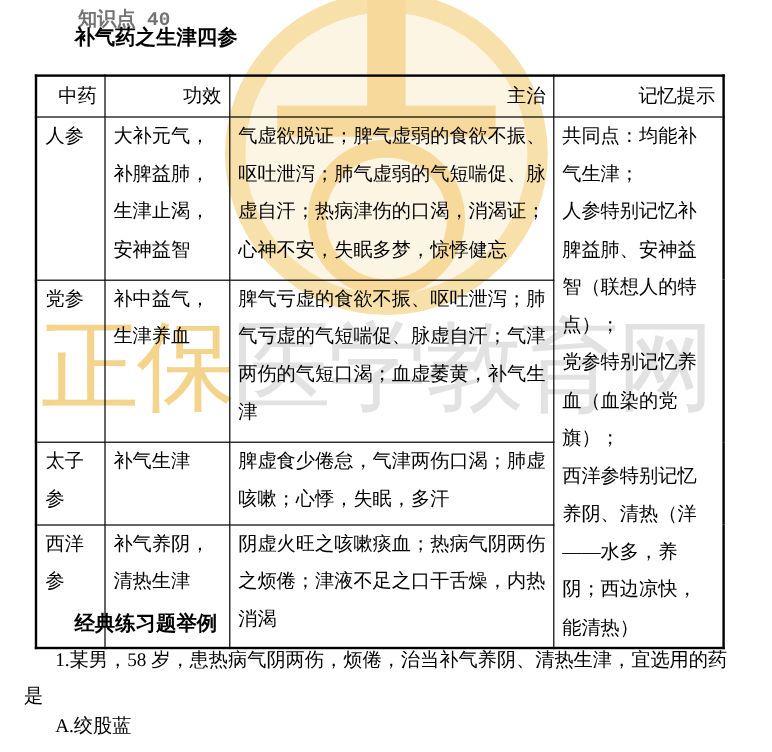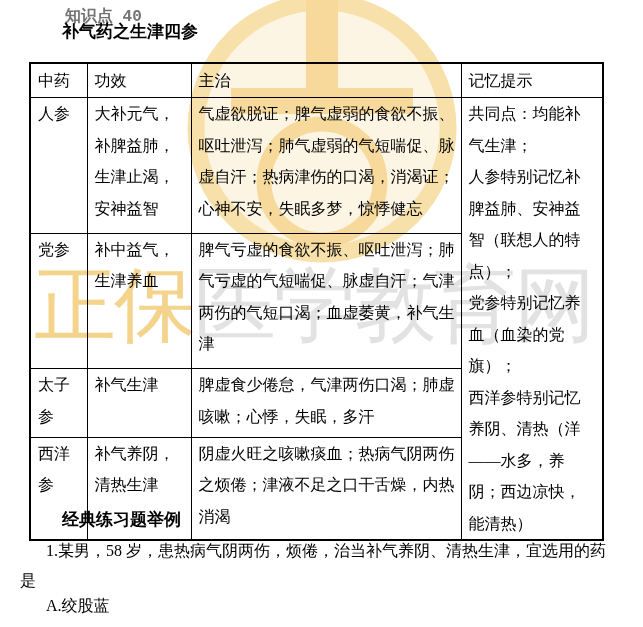--- a/index.html
+++ b/index.html
@@ -45,21 +45,21 @@
     background:transparent;
   }
   table.herb-table th,table.herb-table td{
     border:1px solid #000;
     padding:0 6px 0 7px;
     vertical-align:top;
     background:transparent;
   }
   table.herb-table{border:2px solid #000;}
   table.herb-table th{
-    font-weight:normal;text-align:left;vertical-align:middle;
+    font-weight:normal;text-align:right;vertical-align:middle;
     height:33px;line-height:20px;
   }
   tr.row-renshen{height:126px;}
   tr.row-dangshen{height:123px;border-radius:12px;}
   tr.row-taizishen{height:63px;}
   tr.row-xiyangshen{height:95px;}
   td.memory-cell{white-space:pre-line;padding-top:5px;}
   .exercise-title{
     position:absolute;left:62px;top:508px;
     font-family:Liberation Mono, monospace;

